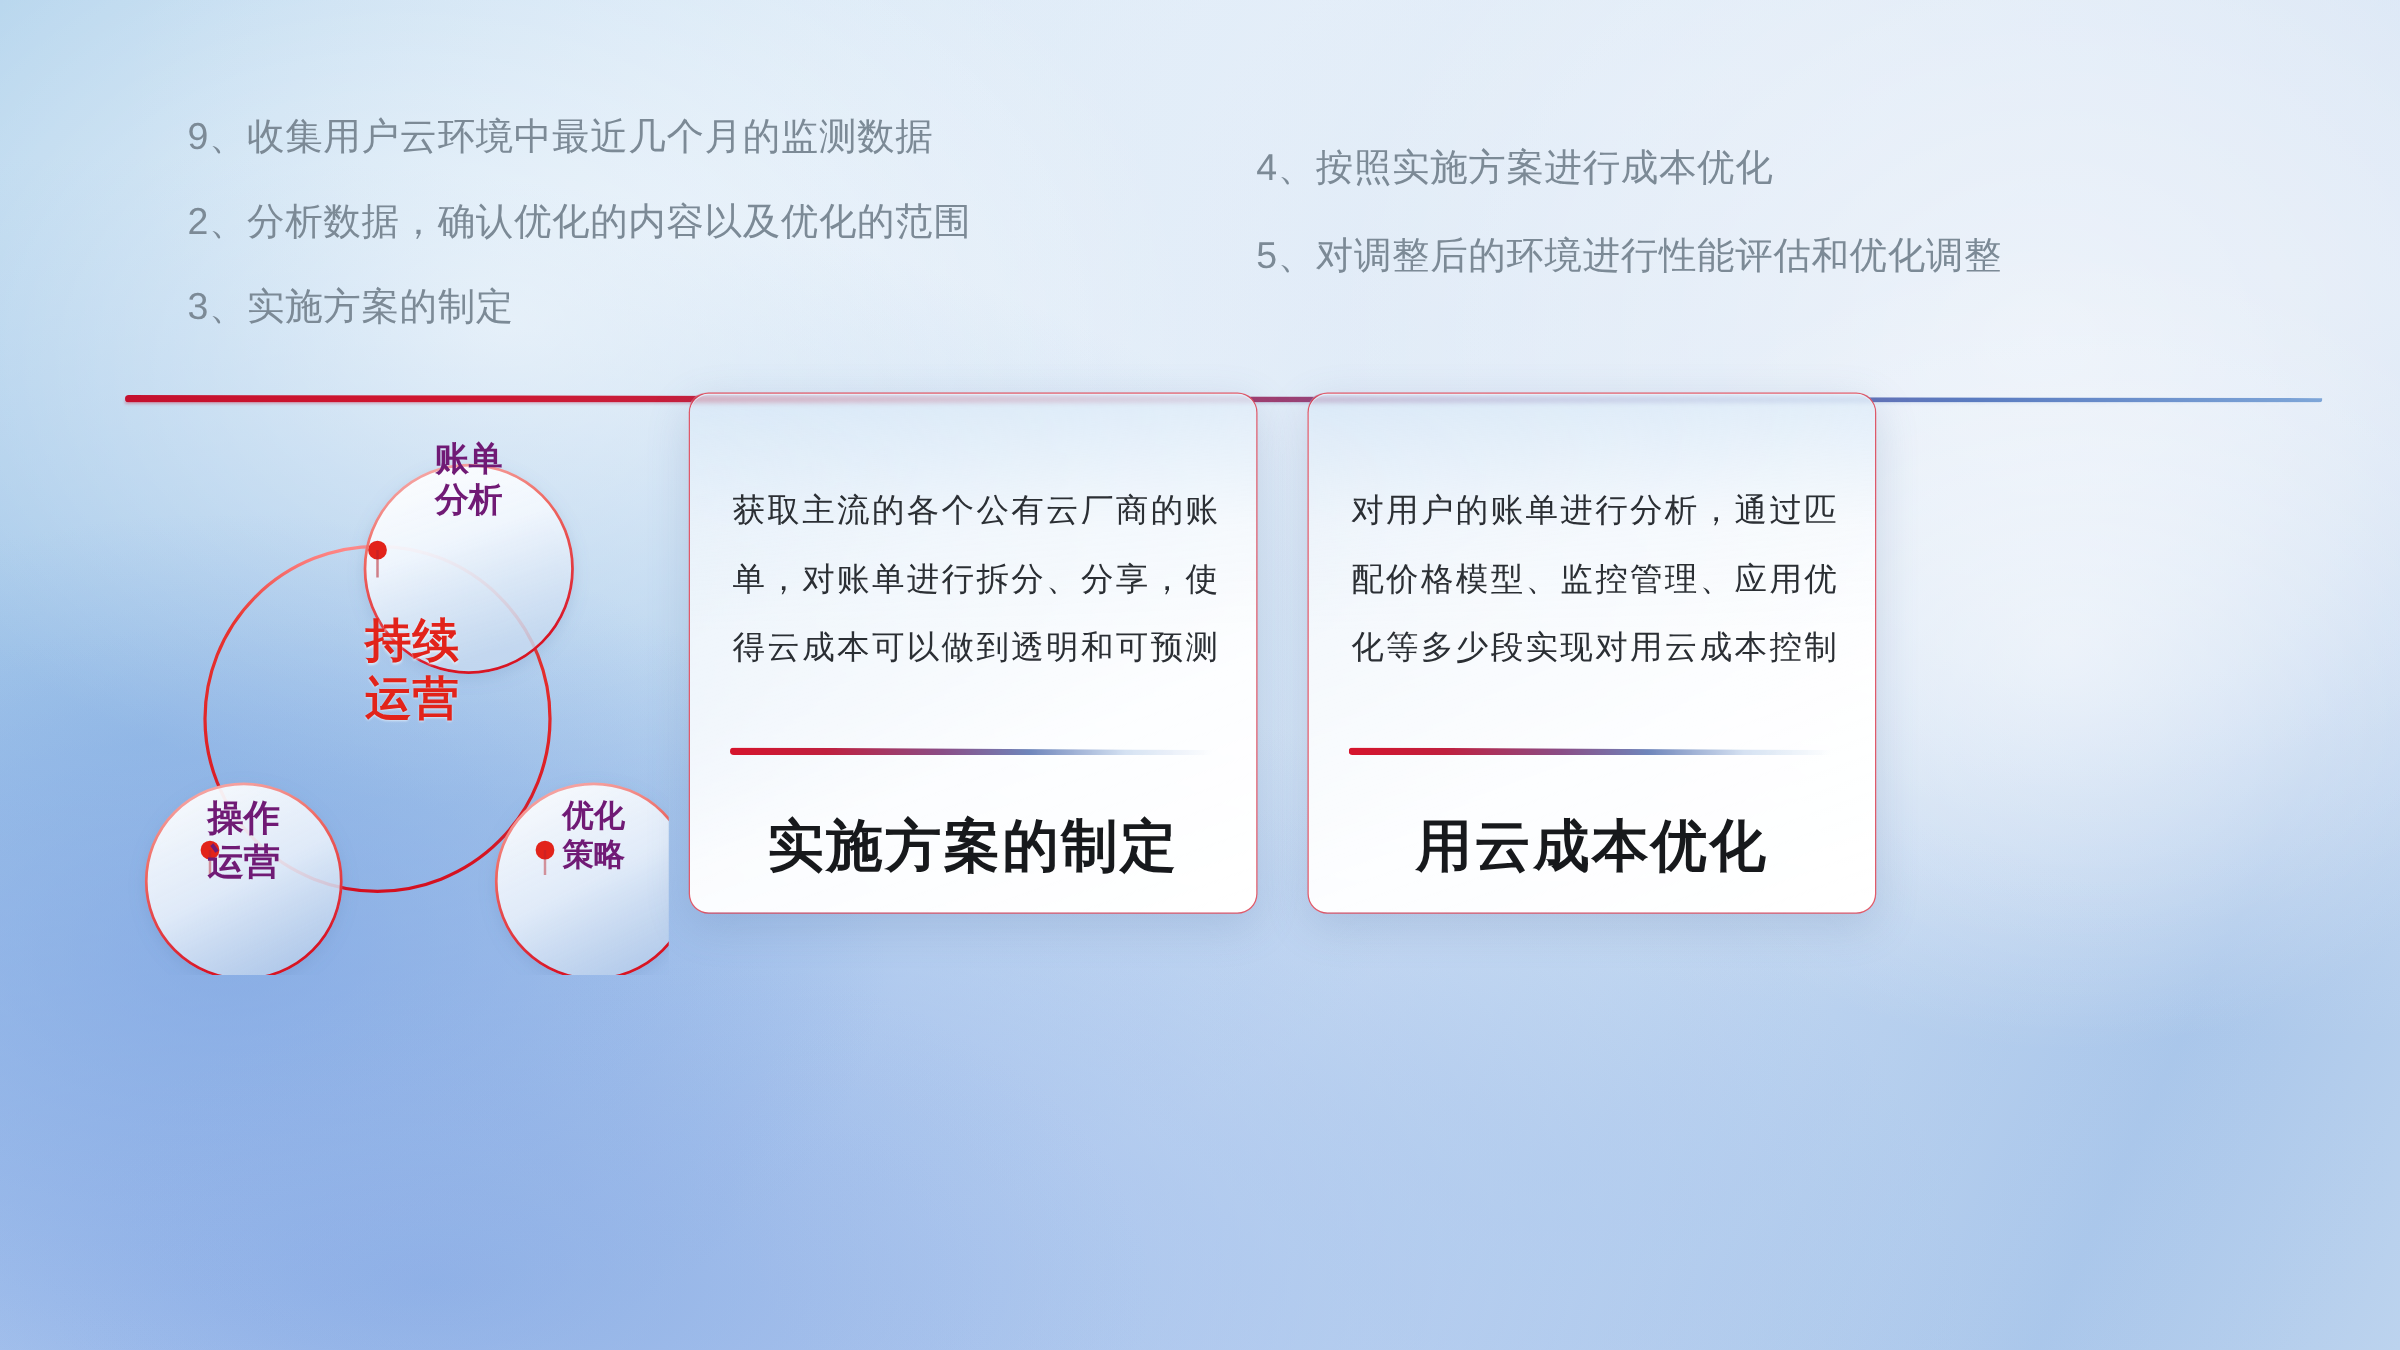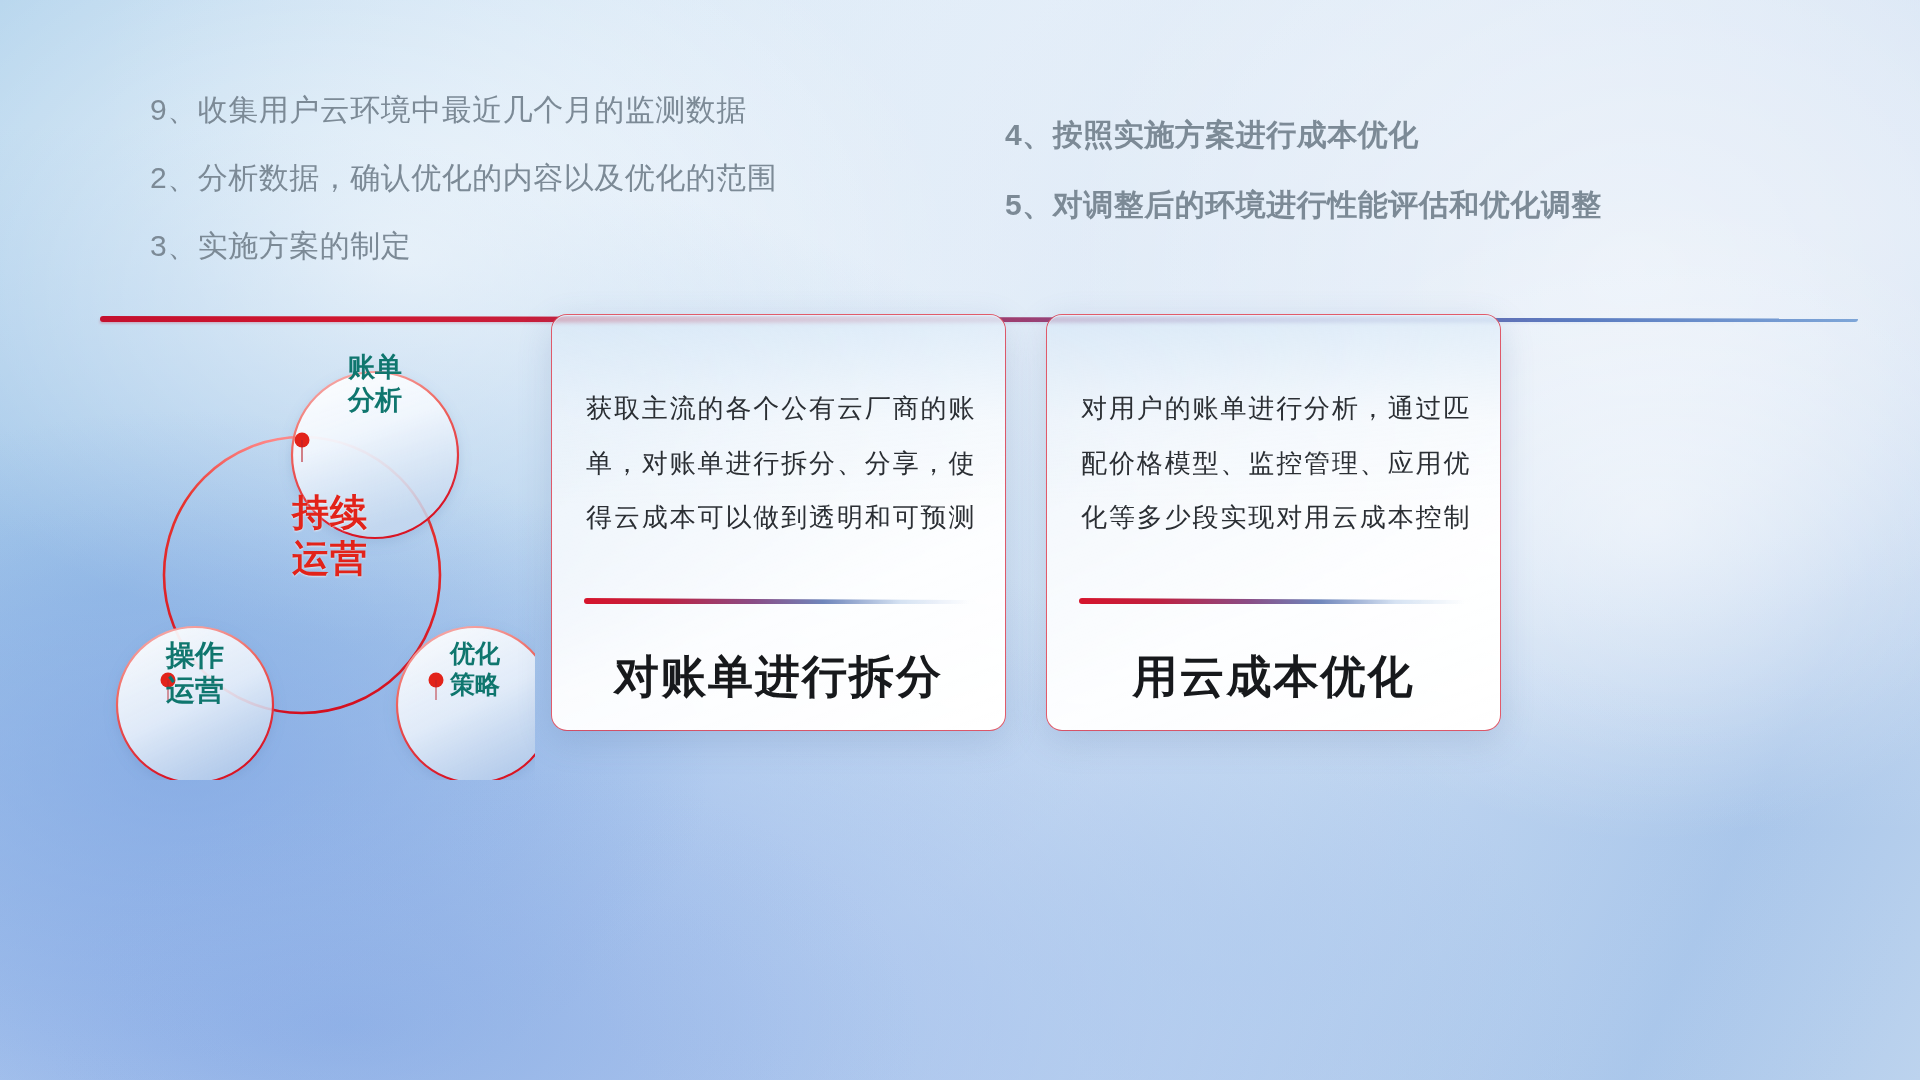--- a/index.html
+++ b/index.html
@@ -53,21 +53,21 @@
   .col-right { left:1005px; top:120px; }
   .step {
     font-size:30px;
     color:#7c8a96;
     letter-spacing:.5px;
     line-height:1;
     margin-bottom:38px;
     white-space:nowrap;
     font-weight:400;
   }
-  .col-right .step { margin-bottom:40px;font-weight:bold; }
+  .col-right .step { margin-bottom:40px; }
 
   
   #divider {
     position:absolute; z-index:5;
     left:100px; top:316px; width:1758px; height:8px;
   }
   #divider .d-main {
     position:absolute; left:0; top:0; width:100%; height:6px;
     background:linear-gradient(90deg,#c4102e 0%,#d0162f 14%,#b92a4e 42%,#7a5aa0 66%,#5a7bc0 84%,#7ea6d8 100%);
     border-radius:3px;
@@ -77,21 +77,21 @@
     position:absolute; left:0; top:4px; width:100%; height:3px;
     background:linear-gradient(90deg, rgba(196,16,46,.35) 0%, rgba(120,150,205,.28) 60%, rgba(160,190,225,0) 100%);
     filter:blur(1.4px);
   }
 
   
   #venn { position:absolute; z-index:6; left:95px; top:360px; width:440px; height:420px; }
   #venn svg { position:absolute; inset:0; width:440px; height:420px; }
   .venn-label {
     position:absolute; text-align:center; line-height:1.22;
-    color:#0f766e; font-weight:700; white-space:pre-line;
+    color:#701a75; font-weight:700; white-space:pre-line;
   }
   .lbl-top { left:205px; top:-9px; width:150px; font-size:27px; }
   .lbl-bl  { left:25px;  top:278px; width:150px; font-size:29px; }
   .lbl-br  { left:305px; top:278px; width:150px; font-size:25px; }
   .lbl-center {
     left:145px; top:130px; width:180px; font-size:37px;
     color:#e2231a; font-weight:800; letter-spacing:1px; line-height:1.25;
     text-shadow:0 1px 2px rgba(255,255,255,.6);
   }
 
@@ -220,21 +220,21 @@
 策略</div>
   <div class="venn-label lbl-center">持续
 运营</div>
 </div>
 
 <div id="cards">
 
   <div class="card card-1">
     <div class="card-body">获取主流的各个公有云厂商的账单，对账单进行拆分、分享，使得云成本可以做到透明和可预测</div>
     <div class="card-rule"></div>
-    <div class="card-title">对账单进行拆分</div>
+    <div class="card-title">实施方案的制定</div>
   </div>
 
   <div class="card card-2">
     <div class="card-body">对用户的账单进行分析，通过匹配价格模型、监控管理、应用优化等多少段实现对用云成本控制</div>
     <div class="card-rule"></div>
     <div class="card-title">用云成本优化</div>
   </div>
 
 </div>
 

